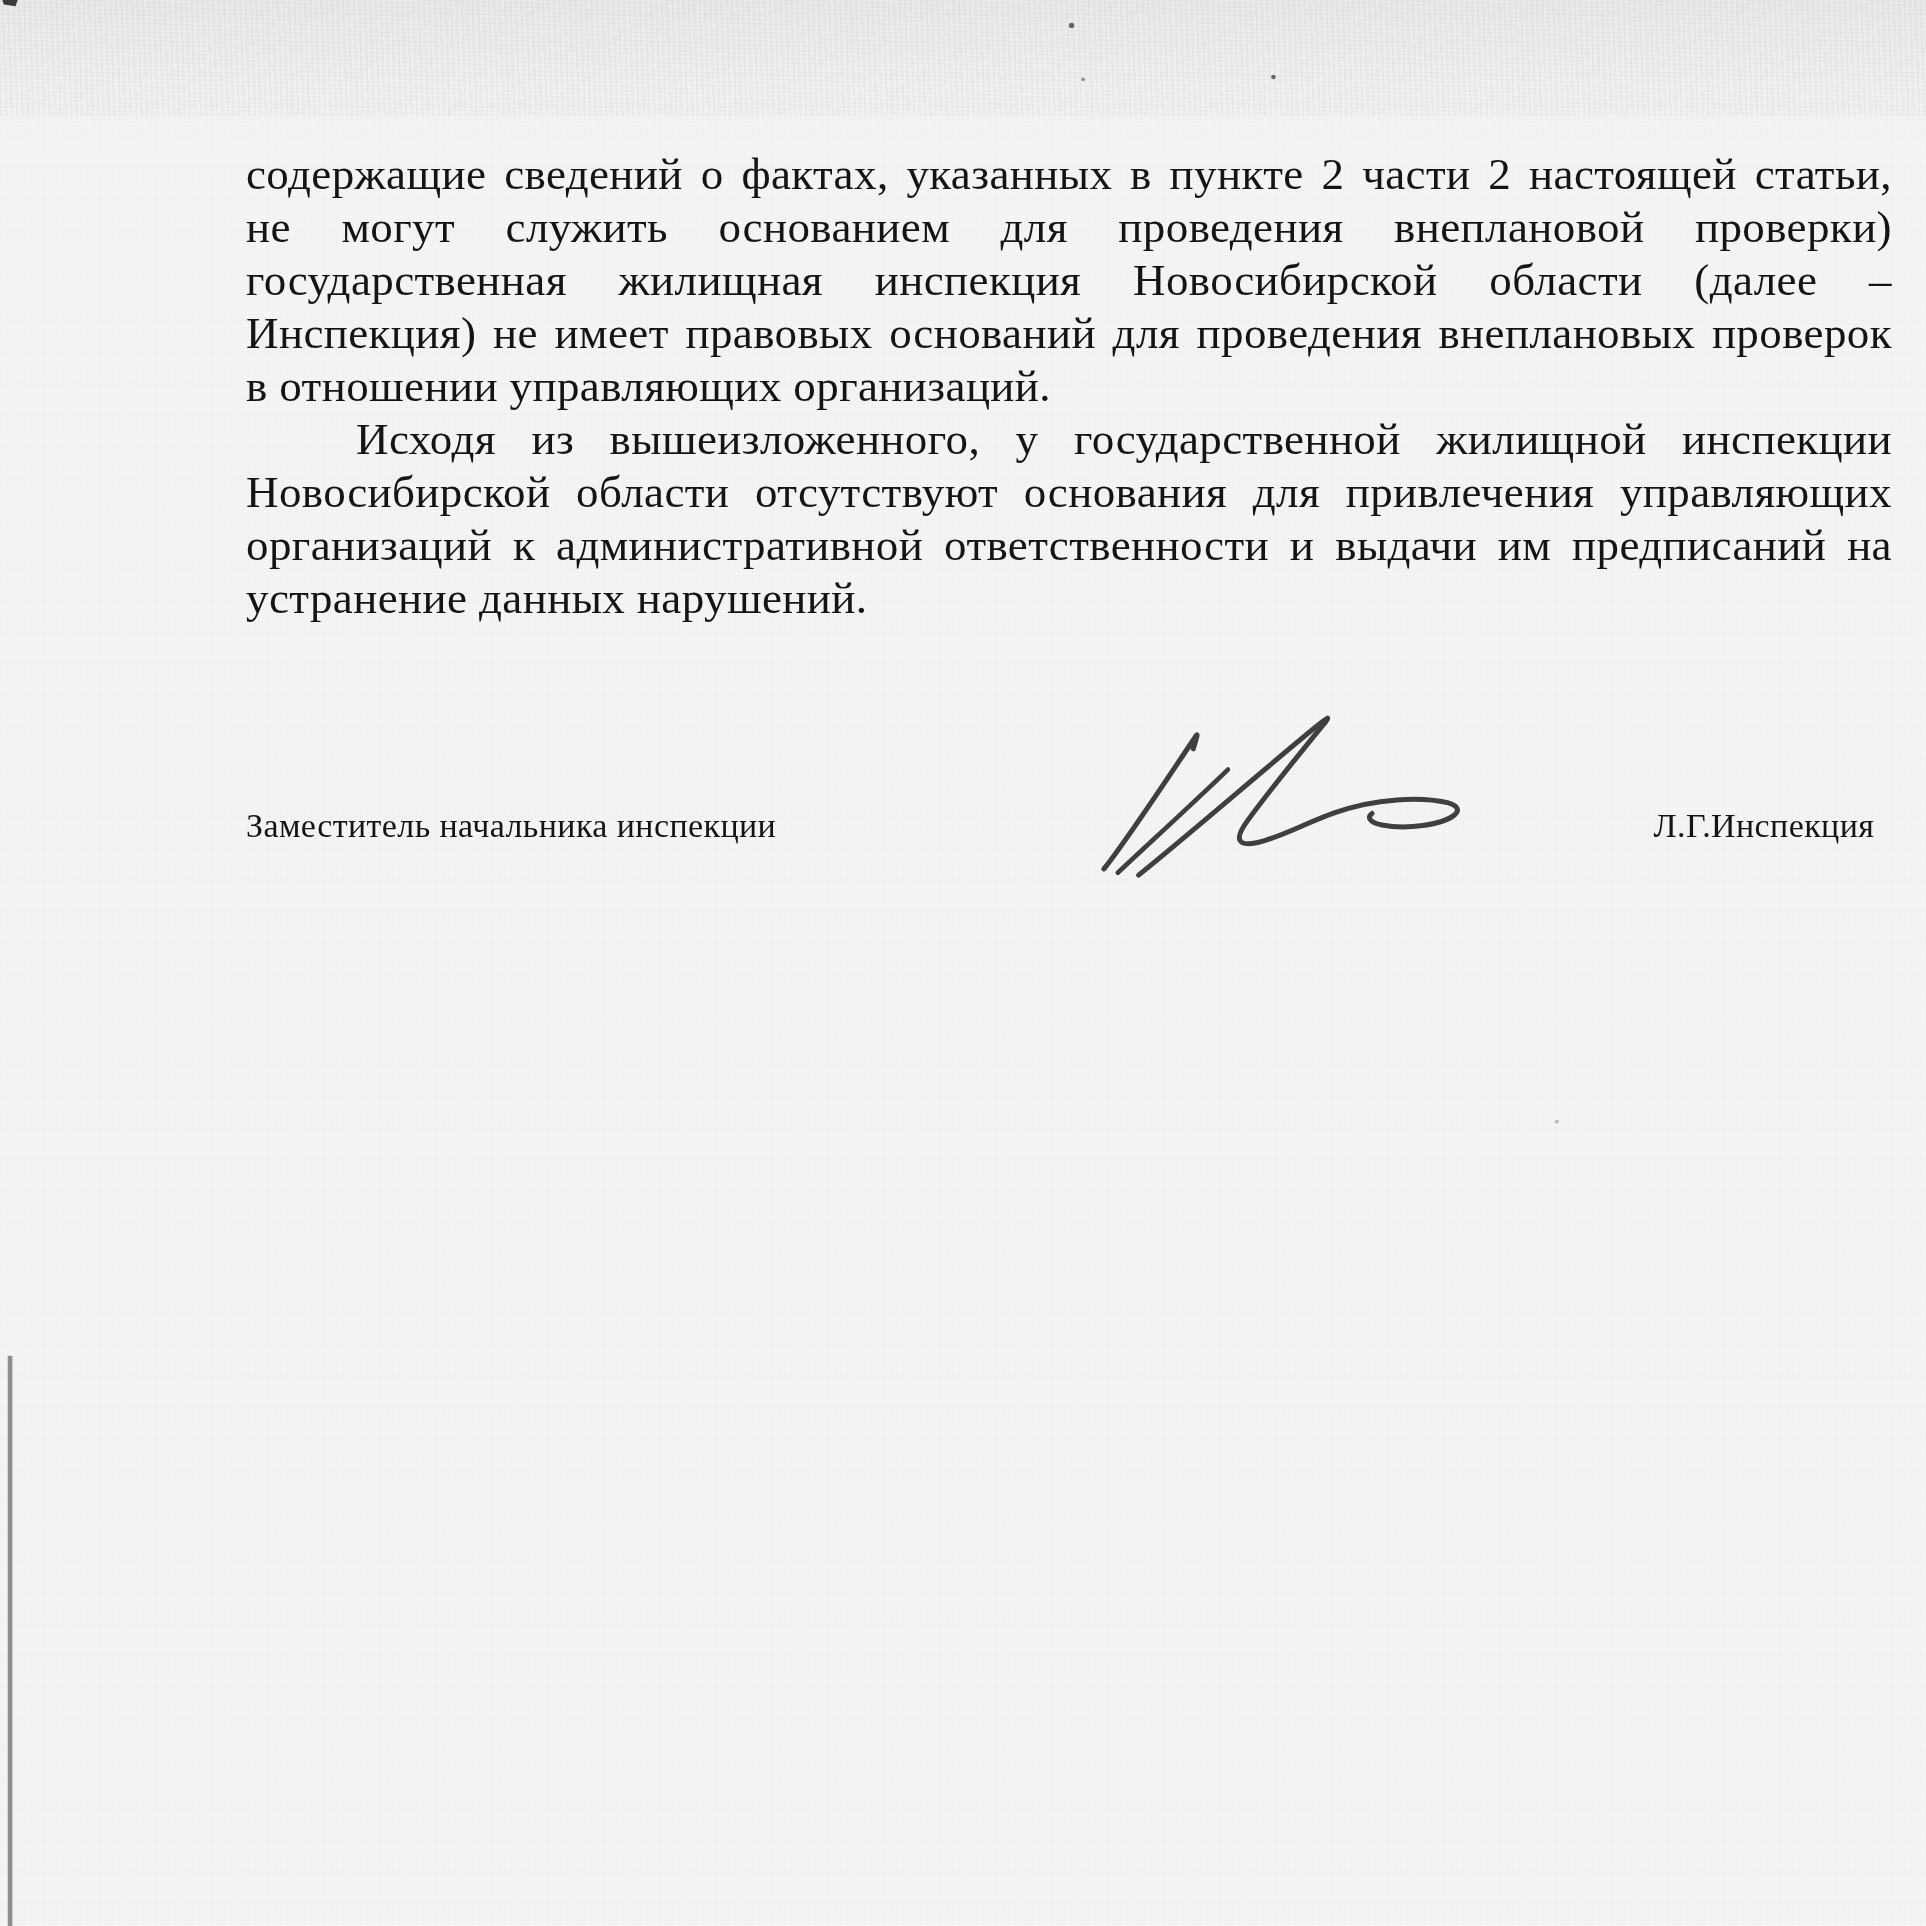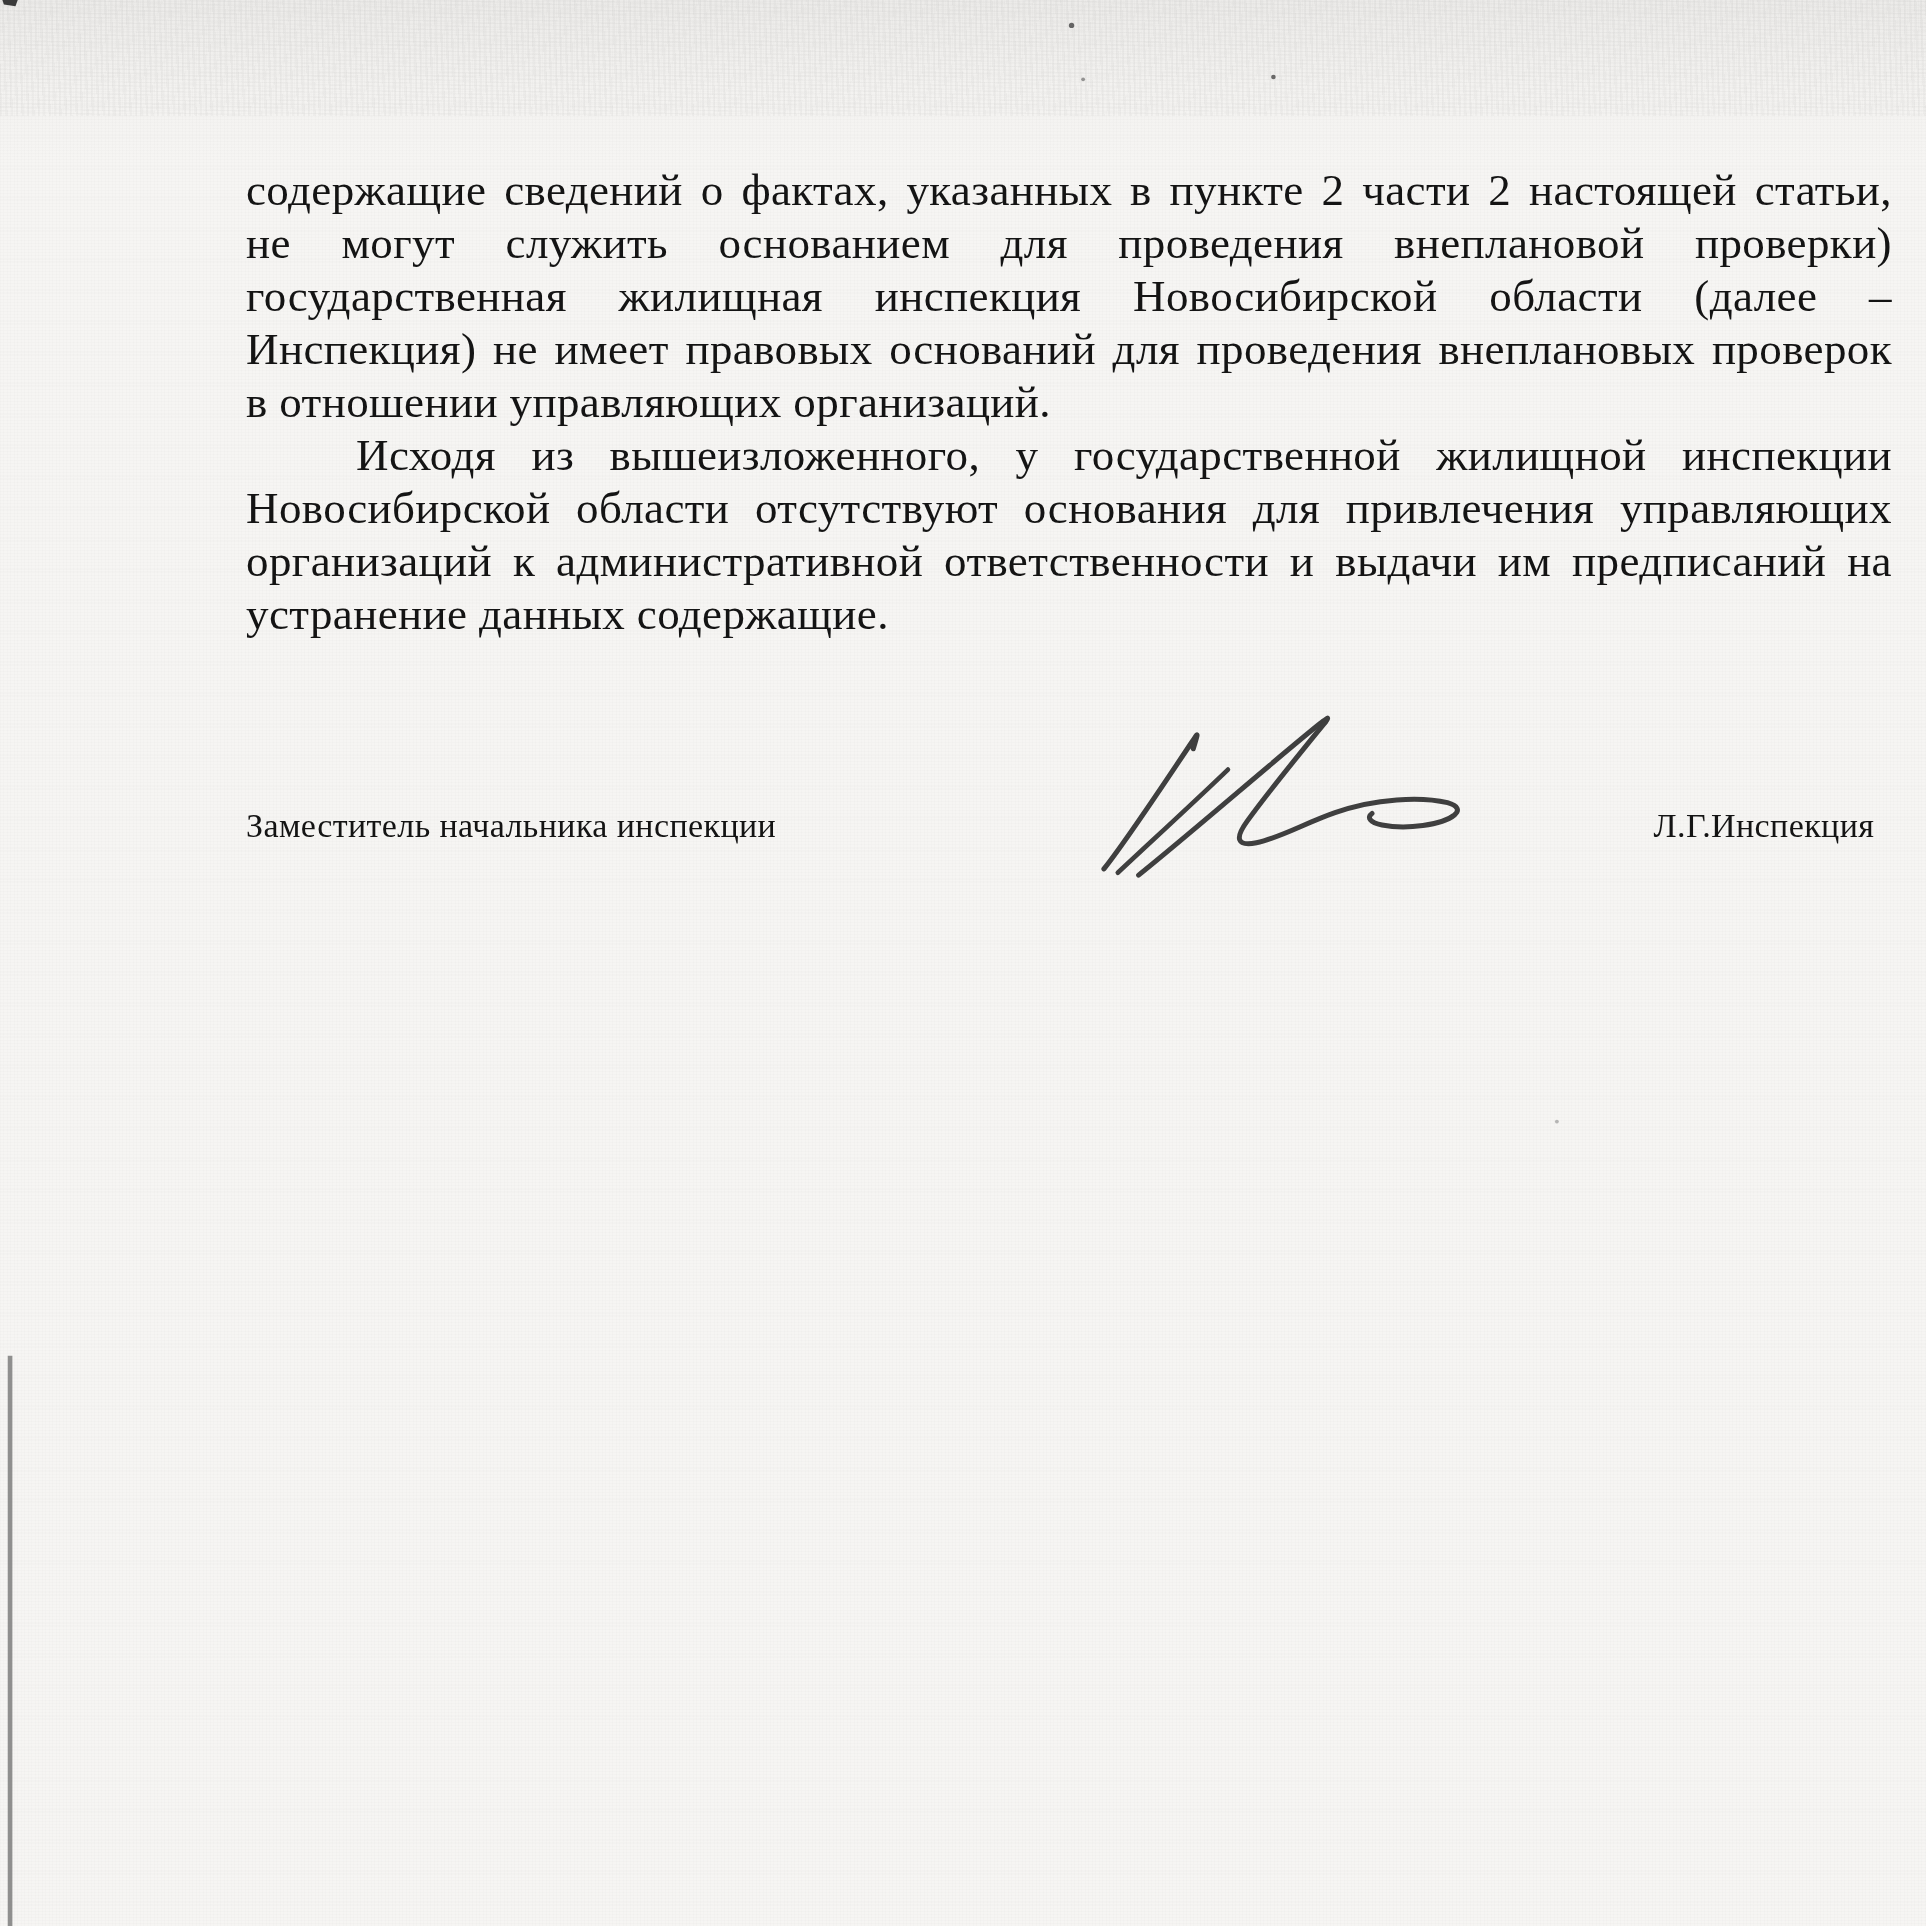--- a/index.html
+++ b/index.html
@@ -23,21 +23,21 @@
     pointer-events:none;
   }
   .grain-top{
     position:absolute;left:0;top:0;width:1991px;height:116px;
     background:
       repeating-linear-gradient(88deg, rgba(90,90,90,0.05) 0 2.3px, rgba(0,0,0,0) 2.3px 5.4px),
       repeating-linear-gradient(2deg, rgba(120,120,120,0.04) 0 1.5px, rgba(0,0,0,0) 1.5px 4.2px);
     opacity:.8;
   }
   .text-block{
-    position:absolute;left:246px;top:164px;width:1646px;
+    position:absolute;left:246px;top:148px;width:1646px;
     color:#141414;font-size:45px;line-height:53px;
     letter-spacing:0.4px;
   }
   .line{height:53px;white-space:nowrap;}
   .jl{text-align:justify;text-align-last:justify;text-justify:inter-word;}
   .ll{text-align:left;text-align-last:left;}
   .indent{padding-left:110px;}
   .sig-row{
     position:absolute;left:246px;top:799px;width:1646px;
     color:#141414;font-size:34px;line-height:53px;letter-spacing:0.4px;
@@ -54,21 +54,21 @@
 
   <div class="text-block">
     <div class="line jl">содержащие сведений о фактах, указанных в пункте 2 части 2 настоящей статьи,</div>
     <div class="line jl">не могут служить основанием для проведения внеплановой проверки)</div>
     <div class="line jl">государственная жилищная инспекция Новосибирской области (далее –</div>
     <div class="line jl">Инспекция) не имеет правовых оснований для проведения внеплановых проверок</div>
     <div class="line ll">в отношении управляющих организаций.</div>
     <div class="line jl indent">Исходя из вышеизложенного, у государственной жилищной инспекции</div>
     <div class="line jl">Новосибирской области отсутствуют основания для привлечения управляющих</div>
     <div class="line jl">организаций к  административной ответственности и выдачи им предписаний на</div>
-    <div class="line ll">устранение данных содержащие.</div>
+    <div class="line ll">устранение данных нарушений.</div>
   </div>
 
   <div class="sig-row">
     <span>Заместитель начальника инспекции</span>
     <span class="sig-name">Л.Г.Инспекция</span>
   </div>
 
   <svg class="overlay" width="1991" height="2814" viewBox="0 0 5169 7306">
 
     <g fill="none" stroke="#3f3f3f" stroke-linecap="round" stroke-linejoin="round">

